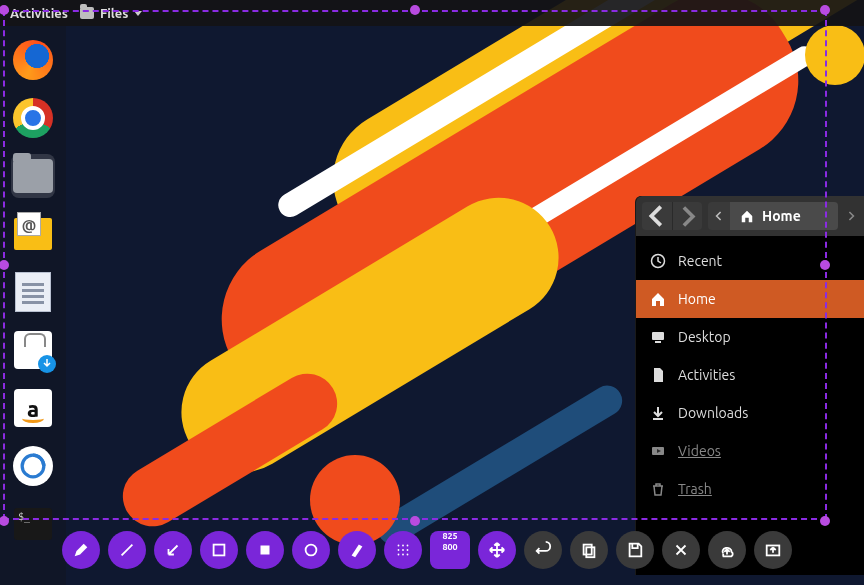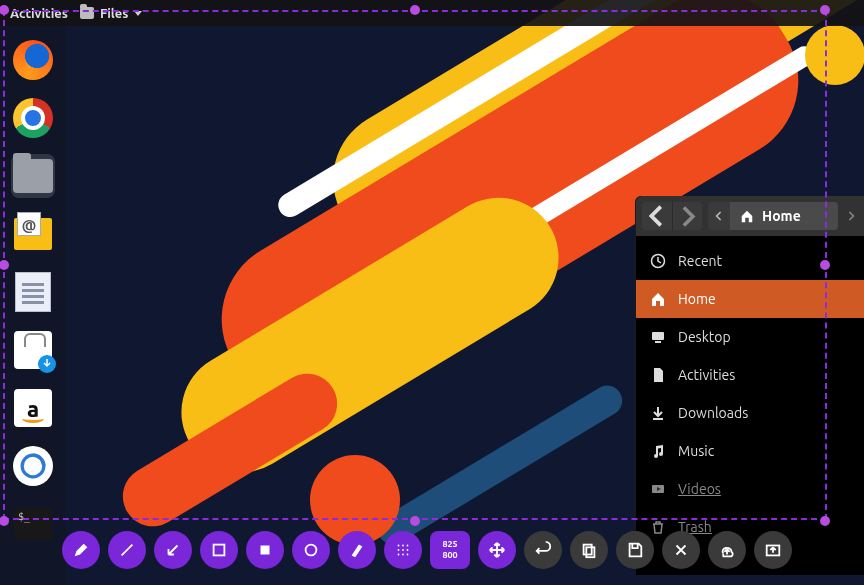--- a/index.html
+++ b/index.html
@@ -75,21 +75,21 @@
   
   .frag { position: absolute; right: 0; color: #b8b8b8; font-size: 12px; font-family: monospace; text-align: right; line-height: 16px; }
   .frag-thumb { position: absolute; right: 0; width: 24px; height: 22px; background: #e8e8e8; border-radius: 2px 0 0 2px; }
 
   
   .shotbar { position: absolute; left: 42px; right: 52px; bottom: 12px; height: 46px; display: flex; align-items: center; justify-content: center; gap: 8px; }
   .shot-btn { width: 38px; height: 38px; border-radius: 50%; background: #7a26d9; display: flex; align-items: center; justify-content: center; color: #fff; }
   .shot-btn.dark { background: #3a3a3a; }
   .shot-btn svg { width: 18px; height: 18px; stroke: #fff; fill: none; stroke-width: 2; }
   .shot-btn .solid { fill: #fff; stroke: none; }
-  .shot-dim { width: 40px; height: 38px; border-radius: 8px; background: #7a26d9; color: #fff; font-size: 9px; font-weight: 700; display: flex; flex-direction: column; align-items: center; justify-content: center; line-height: 11px; }
+  .shot-dim { width: 40px; height: 38px; border-radius: 8px; background: #7a26d9; color: #fff; font-size: 9px; font-weight: 700; display: flex; flex-direction: column; align-items: center; line-height: 11px; }
 
   
   .wm { position: absolute; right: 0; bottom: 0; width: 96px; height: 46px; background: #fff; border-radius: 12px 0 0 0; display: flex; align-items: center; justify-content: center; font-size: 13px; font-weight: 700; color: #444; gap: 4px; }
   .wm .ring { width: 12px; height: 12px; border: 2px solid #666; border-radius: 50%; }
 </style>
 </head>
 <body>
 
 <div class="stage">
 
@@ -230,28 +230,20 @@
           </span>
           <span>Activities</span>
         </div>
         <div class="fw-item">
           <span class="fw-ico">
             <svg viewBox="0 0 16 16">
               <path d="M8 2 L8 10 M4 7 L8 11 L12 7 M3 14 L13 14" stroke="currentColor" stroke-width="2" fill="none"></path>
             </svg>
           </span>
           <span>Downloads</span>
-        </div>
-        <div class="fw-item">
-          <span class="fw-ico">
-            <svg viewBox="0 0 16 16">
-              <path d="M6 3 L13 2 L13 11 A2 2 0 1 1 11 9 L11 5 L8 5.5 L8 13 A2 2 0 1 1 6 11 Z" fill="currentColor"></path>
-            </svg>
-          </span>
-          <span>Music</span>
         </div>
         <div class="fw-item dim">
           <span class="fw-ico">
             <svg viewBox="0 0 16 16">
               <rect x="2" y="4" width="12" height="8" rx="1" fill="currentColor"></rect>
               <path d="M7 6 L11 8 L7 10 Z" fill="#2c2c2c"></path>
             </svg>
           </span>
           <span>Videos</span>
         </div>

